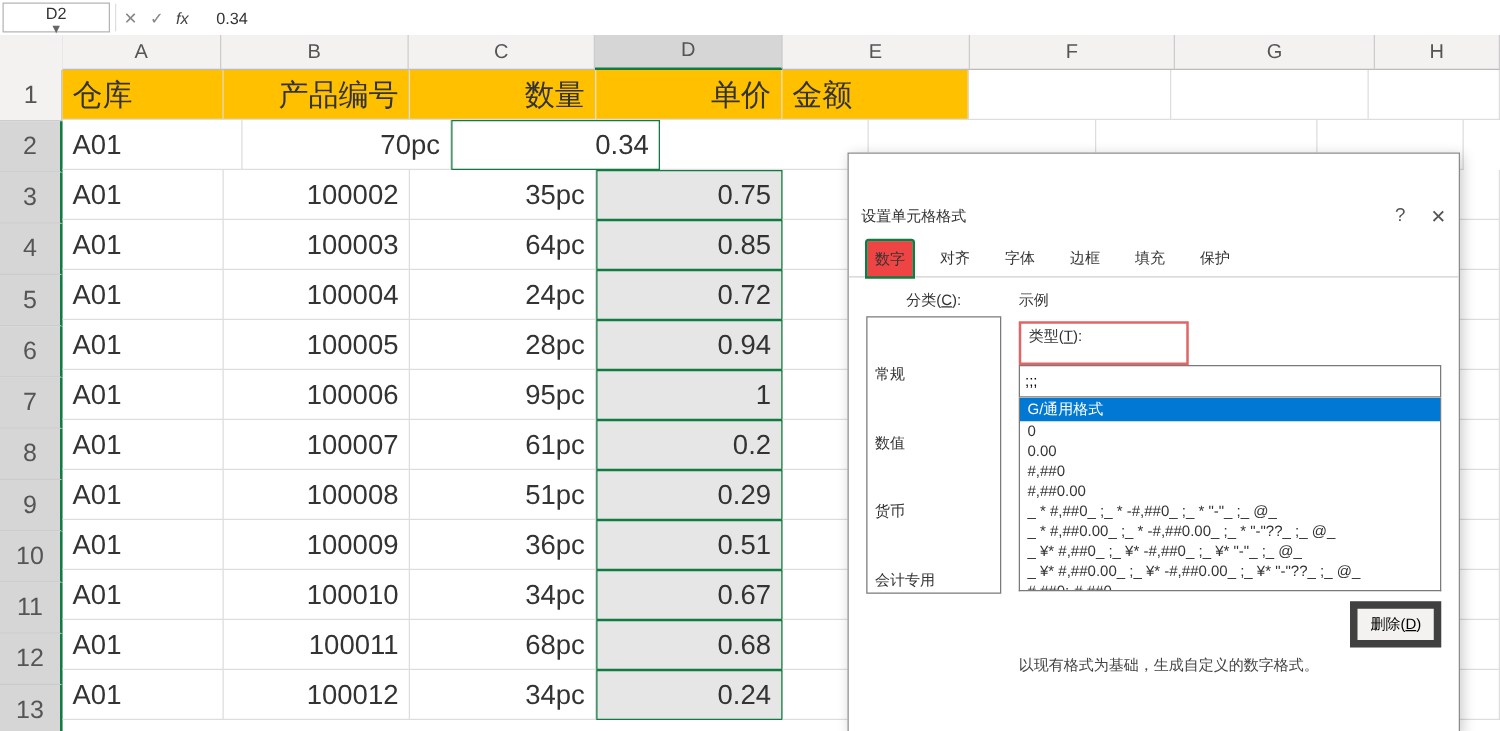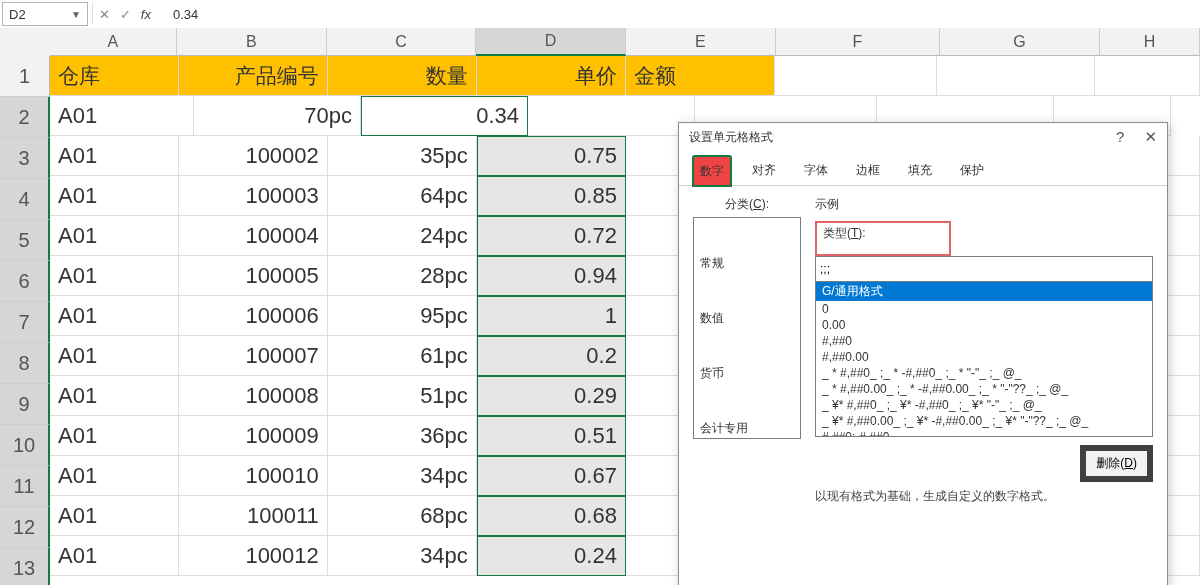--- a/index.html
+++ b/index.html
@@ -1,50 +1,50 @@
 <!DOCTYPE html>
 <html><head>
 <meta charset="utf-8">
 <style>
   html,body{margin:0;padding:0;font-family:"Microsoft YaHei","SimSun",Arial,sans-serif;background:#fff;color:#333;overflow:hidden;}
   .app{width:1200px;height:585px;position:relative;}
 
   
   .formula-bar{height:28px;border-bottom:1px solid #ccc;display:flex;align-items:center;font-size:13px;}
-  .name-box{width:72px;height:22px;border:1px solid #b5b5b5;background:#fff;margin:0 4px 0 2px;padding:0 6px;display:flex;align-items:center;justify-content:space-between;}
+  .name-box{width:72px;height:22px;border:1px solid #b5b5b5;background:#fff;margin:0 4px 0 2px;padding:0 6px;display:flex;align-items:center;justify-content:space-between;flex-direction:column;}
   .name-box .dd{color:#666;font-size:10px;}
   .fx-group{display:flex;align-items:center;height:22px;border-left:1px solid #ddd;padding-left:6px;gap:10px;color:#888;}
   .fx-group span{font-size:13px;}
   .fx-label{color:#444;font-style:italic;}
   .fx-val{margin-left:12px;color:#333;}
 
   
   .grid{position:absolute;left:0;top:28px;right:0;bottom:0;}
   .cols{display:flex;position:absolute;left:50px;right:0;top:0;height:28px;background:#f3f2f1;}
   .col{border-right:1px solid #ccc;border-bottom:1px solid #bbb;display:flex;align-items:center;justify-content:center;font-size:16px;color:#555;}
   .col.sel{background:#d6d6d6;border-bottom:2px solid #107c41;}
   .corner{position:absolute;left:0;top:0;width:50px;height:28px;background:#f3f2f1;border-right:1px solid #ccc;border-bottom:1px solid #bbb;}
   .rows{position:absolute;left:0;top:28px;width:50px;bottom:0;background:#f3f2f1;}
   .rowh{height:40px;border-bottom:1px solid #ccc;border-right:1px solid #bbb;display:flex;align-items:center;justify-content:center;font-size:20px;color:#555;}
   .rowh.sel{background:#d6d6d6;border-right:2px solid #107c41;}
   .cells{position:absolute;left:50px;top:28px;right:0;bottom:0;}
   .row{display:flex;height:40px;}
   .cell{border-right:1px solid #ddd;border-bottom:1px solid #ddd;display:flex;align-items:center;padding:0 8px;font-size:22px;}
-  .hdr{background:#ffc000;font-size:21px;}
+  .hdr{background:#ffc000;font-size:24px;}
   .r{justify-content:flex-end;}
   .sel-col{background:#e6e6e6;}
   .active{background:#fff;outline:2px solid #107c41;outline-offset:-1px;}
   .sel-rng{outline:1px solid #107c41;outline-offset:-1px;}
 
   
   .cA{width:127px;} .cB{width:150px;} .cC{width:150px;} .cD{width:150px;} .cE{width:150px;} .cF{width:165px;} .cG{width:160px;} .cH{width:100px;}
 
   
   .dialog{position:absolute;left:678px;top:122px;width:488px;height:463px;background:#fff;border:1px solid #8c8c8c;box-shadow:2px 2px 10px rgba(0,0,0,.2);font-size:12px;color:#333;}
-  .dlg-title{height:28px;display:flex;align-items:center;justify-content:space-between;padding:0 10px;}
+  .dlg-title{height:28px;display:flex;align-items:center;justify-content:space-between;padding:0 10px;margin-top:36px;}
   .dlg-title .right{display:flex;gap:20px;color:#555;font-size:15px;}
   .tabs{display:flex;gap:14px;padding:4px 14px 0;border-bottom:1px solid #d0d0d0;}
   .tab{padding:6px 6px;color:#333;border:1px solid transparent;border-bottom:none;}
   .tab.active{border-color:#d0d0d0;background:#ef4444;border-radius:2px 2px 0 0;position:relative;top:1px;}
   .dlg-body{display:flex;padding:10px 14px;gap:14px;}
   .cat-col{width:110px;}
   .cat-label{margin-bottom:4px;text-align:center;}
   .cat-label u{text-decoration:underline;}
   .cat-list{border:1px solid #7a7a7a;height:220px;overflow:hidden;background:#fff;}
   .cat-item{padding:1px 6px;margin-top:36px;}

